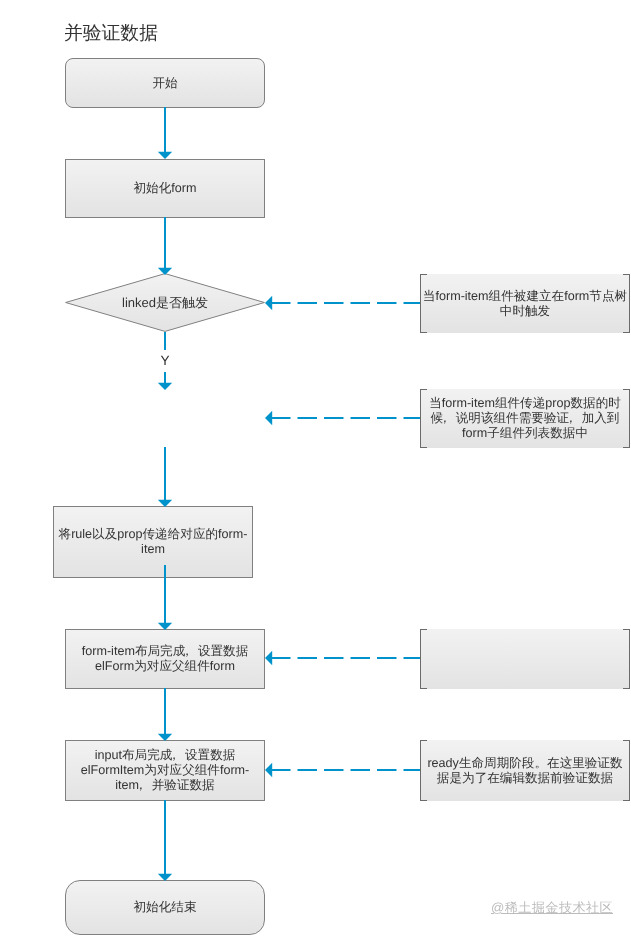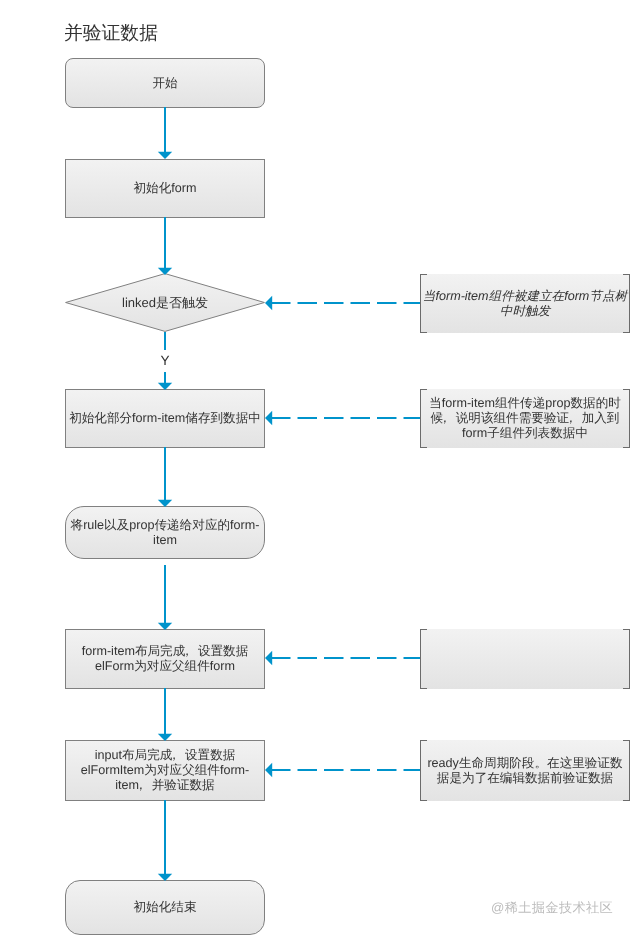--- a/index.html
+++ b/index.html
@@ -56,21 +56,21 @@
 
   .edge-label{
     position:absolute;font-size:13.6px;color:#333333;line-height:14px;
     text-align:center;white-space:nowrap;
   }
 
   .cjkp{display:inline;margin-left:-4.6px;margin-right:4.6px;}
 
   .watermark{
     position:absolute;color:#bcbcbc;font-size:13.2px;white-space:nowrap;
-    letter-spacing:0.35px;line-height:14px;
+    letter-spacing:0.35px;line-height:14px;text-decoration:underline;
   }
 </style>
 </head>
 <body>
 
 <div id="stage">
 
   <div class="diagram-title">并验证数据</div>
 
   <div class="node rounded" style="left:65px;top:58px;width:200px;height:50px;">
@@ -87,41 +87,38 @@
           <linearGradient id="dgrad" x1="0" y1="0" x2="0" y2="1">
             <stop offset="0" stop-color="#f2f2f2"></stop>
             <stop offset="1" stop-color="#e3e3e3"></stop>
           </linearGradient>
         </defs>
       <polygon points="100,0.6 199.4,29.5 100,58.4 0.6,29.5" fill="url(#dgrad)" stroke="#808080" stroke-width="1"></polygon>
       </svg>
     <div class="label">linked是否触发</div>
   </div>
 
-  <div class="node" style="left:65px;top:389px;width:200px;height:59px;">
-    <div class="label">初始化部分form-item储存到数据中</div>
-  </div>
 
-  <div class="node" style="left:65px;top:506px;width:200px;height:53px;border-radius:19px;">
+  <div class="node" style="left:53px;top:506px;width:200px;height:72px;">
     <div class="label">将rule以及prop传递给对应的form-item</div>
   </div>
 
   <div class="node" style="left:65px;top:629px;width:200px;height:60px;">
     <div class="label">form-item布局完成<span class="cjkp">，</span>设置数据elForm为对应父组件form</div>
   </div>
 
   <div class="node" style="left:65px;top:740px;width:200px;height:61px;">
     <div class="label">input布局完成<span class="cjkp">，</span>设置数据elFormItem为对应父组件form-item<span class="cjkp">，</span>并验证数据</div>
   </div>
 
   <div class="node rounded" style="left:65px;top:880px;width:200px;height:55px;border-radius:15px;">
     <div class="label">初始化结束</div>
   </div>
 
-  <div class="note" style="left:420px;top:274px;width:210px;height:59px;font-style:italic;">
+  <div class="note" style="left:420px;top:274px;width:210px;height:59px;">
     <span class="brk l"></span>
     <span class="brk r"></span>
     <div class="label">当form-item组件被建立在form节点树中时触发</div>
   </div>
 
   <div class="note" style="left:420px;top:389px;width:210px;height:59px;">
     <span class="brk l"></span>
     <span class="brk r"></span>
     <div class="label">当form-item组件传递prop数据的时候<span class="cjkp">，</span>说明该组件需要验证<span class="cjkp">，</span>加入到form子组件列表数据中</div>
   </div>

